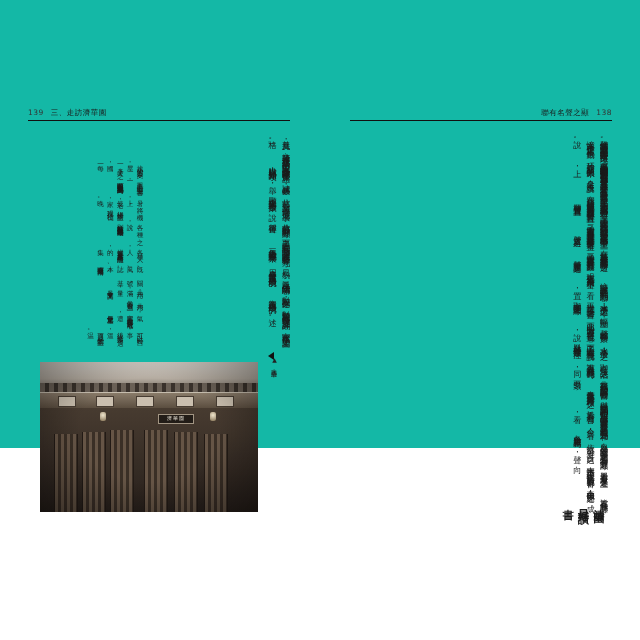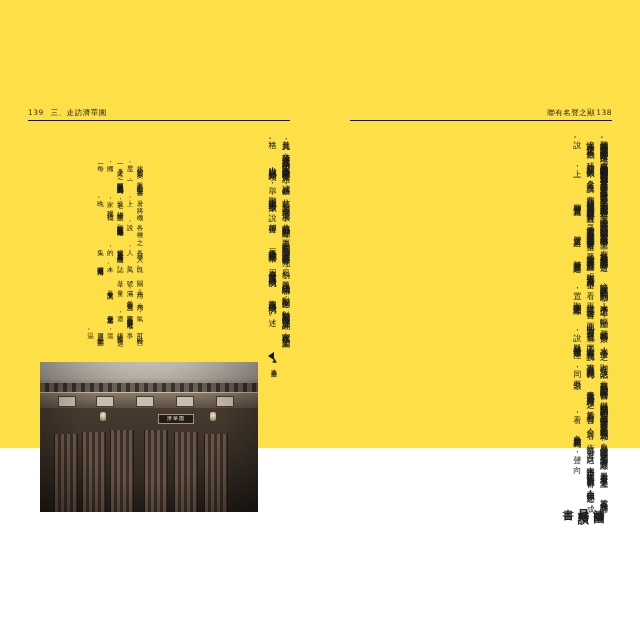--- a/index.html
+++ b/index.html
@@ -10,37 +10,37 @@
   body {
     width: 640px;
     height: 640px;
     font-family: "DejaVu Sans", sans-serif;
     overflow: hidden;
   }
   .page {
     position: relative;
     width: 640px;
     height: 448px;
-    background: #fde047;
+    background: #14b8a6;
   }
 
   
   .head {
     position: absolute;
     top: 108px;
     font-size: 7.5px;
     letter-spacing: 0.5px;
     color: #1a1a1a;
     white-space: nowrap;
     font-family: "DejaVu Sans", sans-serif;
   }
   .head-left { left: 28px; }
   .head-left .folio { margin-right: 7px; color: #333; }
   .head-right { right: 28px; }
-  .head-right .folio { margin-left: 1px; color: #333; }
+  .head-right .folio { margin-left: 7px; color: #333; }
 
   .rule {
     position: absolute;
     height: 1px;
     background: #111;
     top: 120px;
   }
   .rule-left  { left: 28px;  width: 262px; }
   .rule-right { right: 28px; width: 262px; }
 

